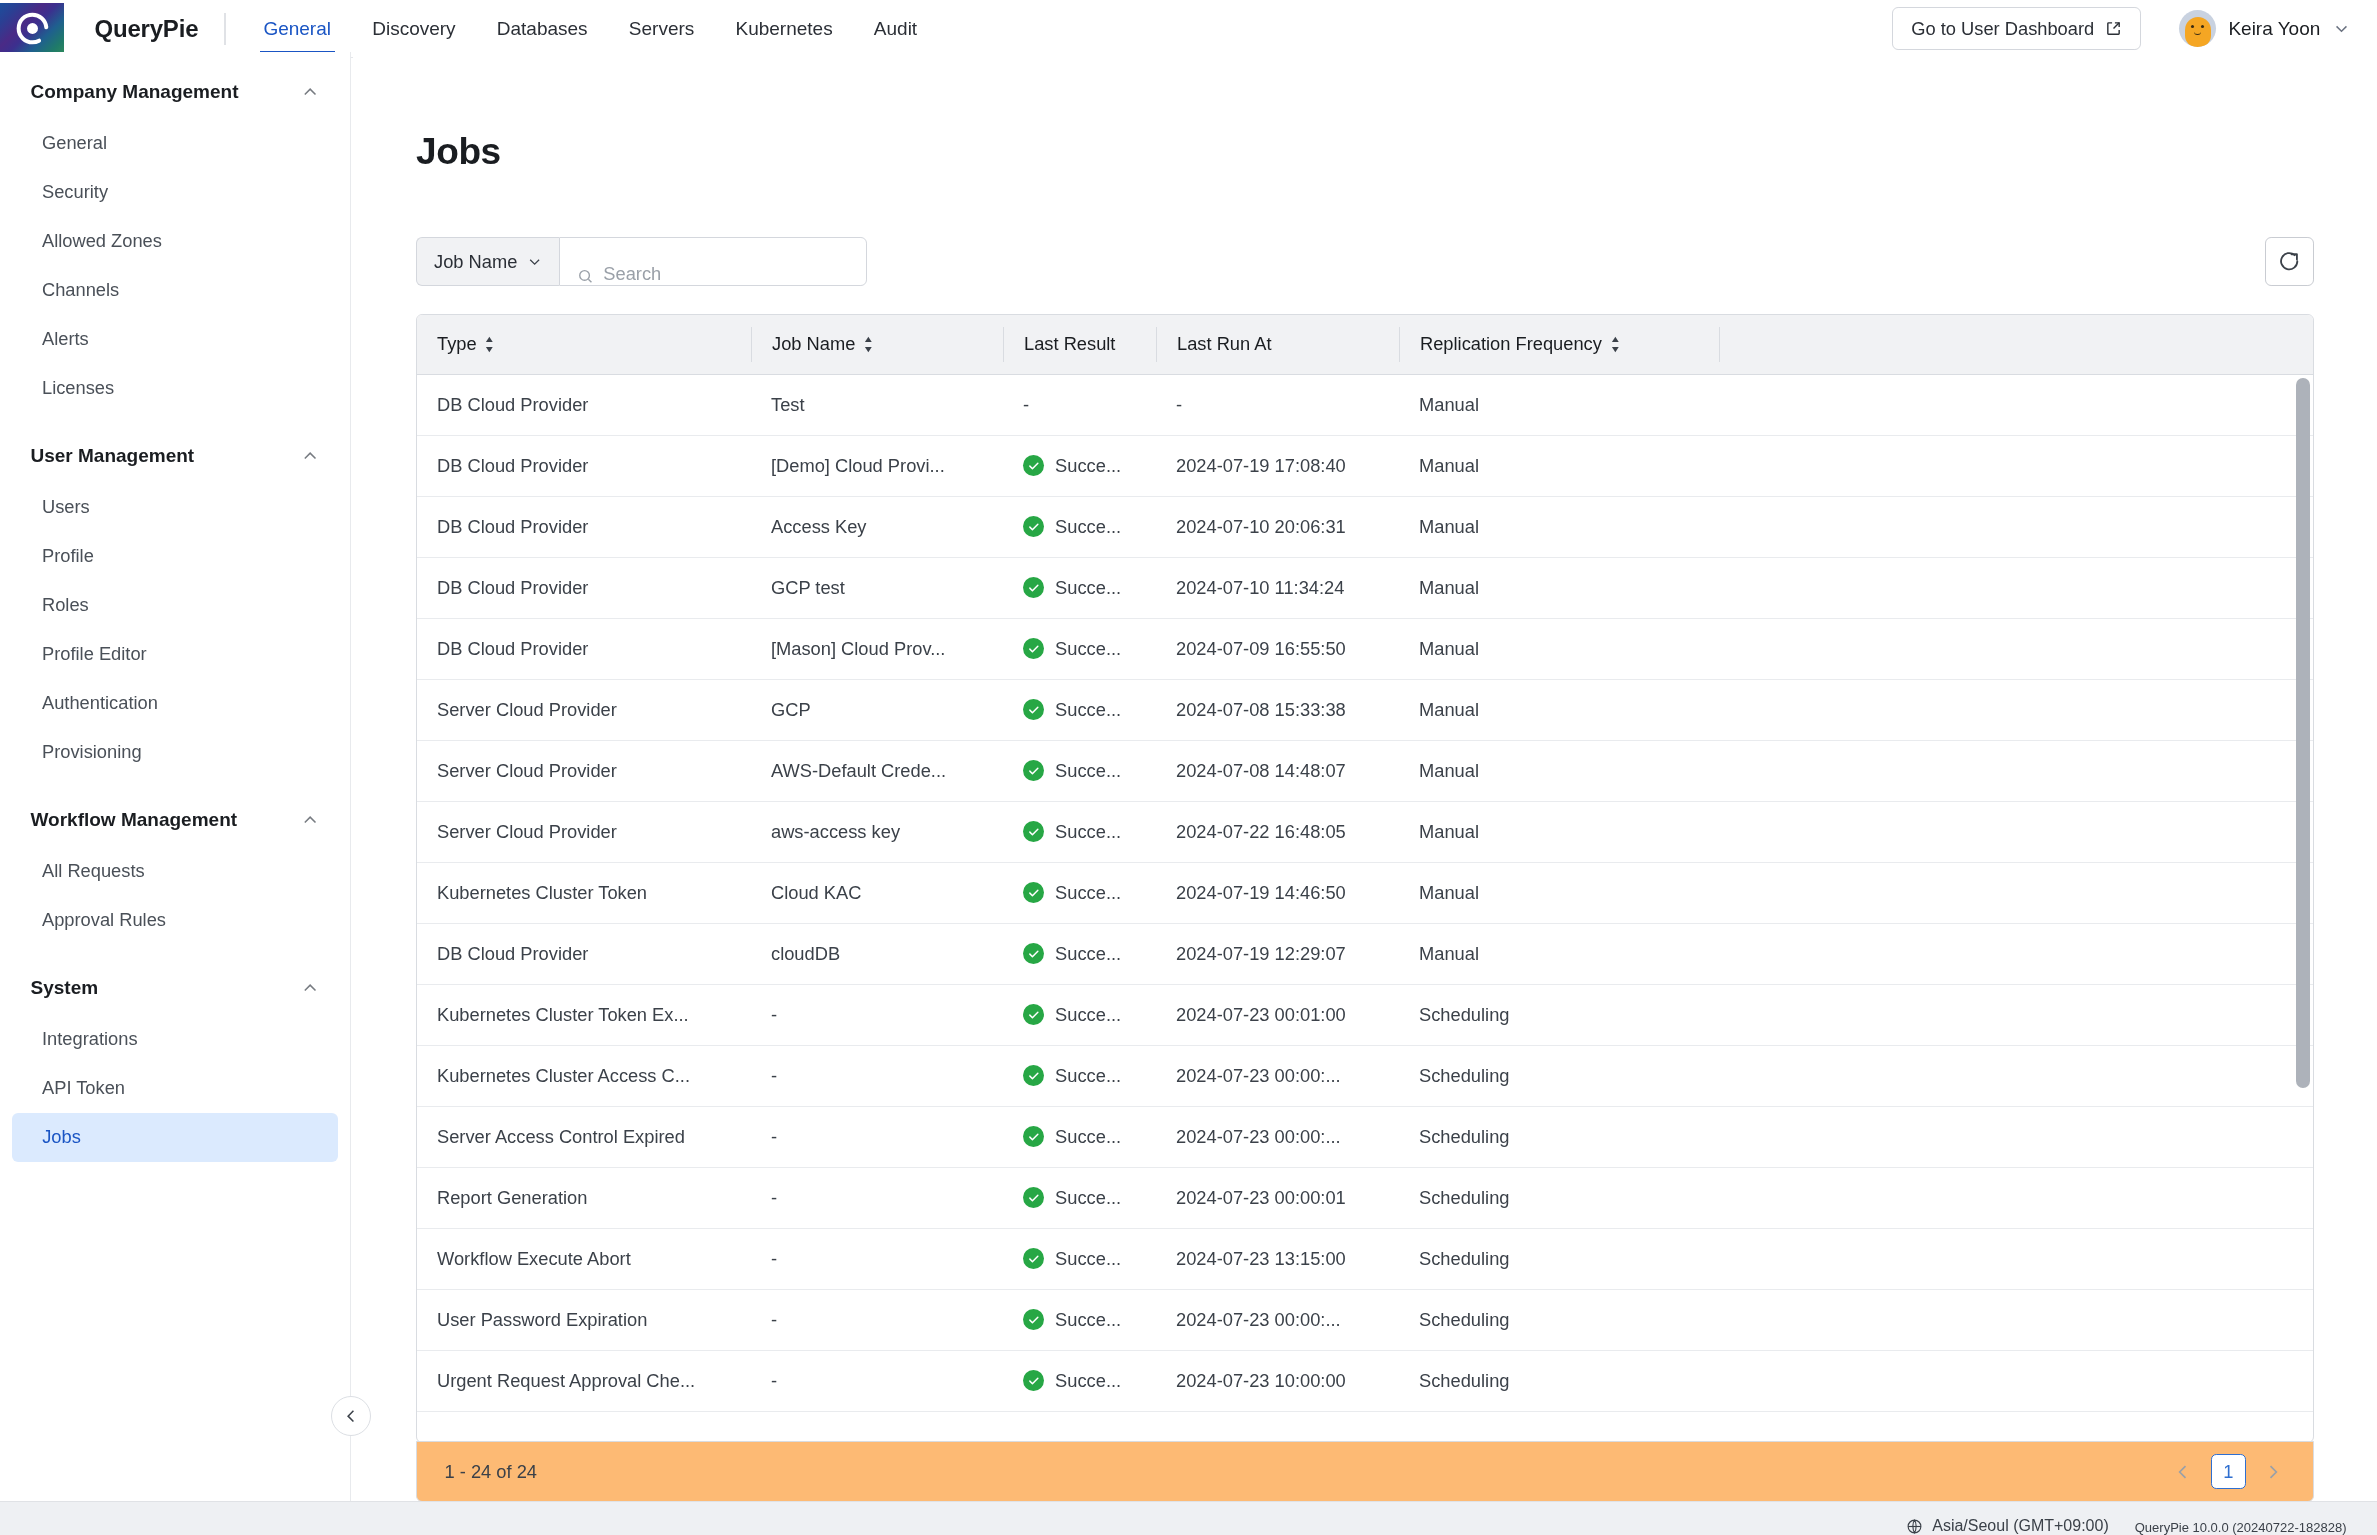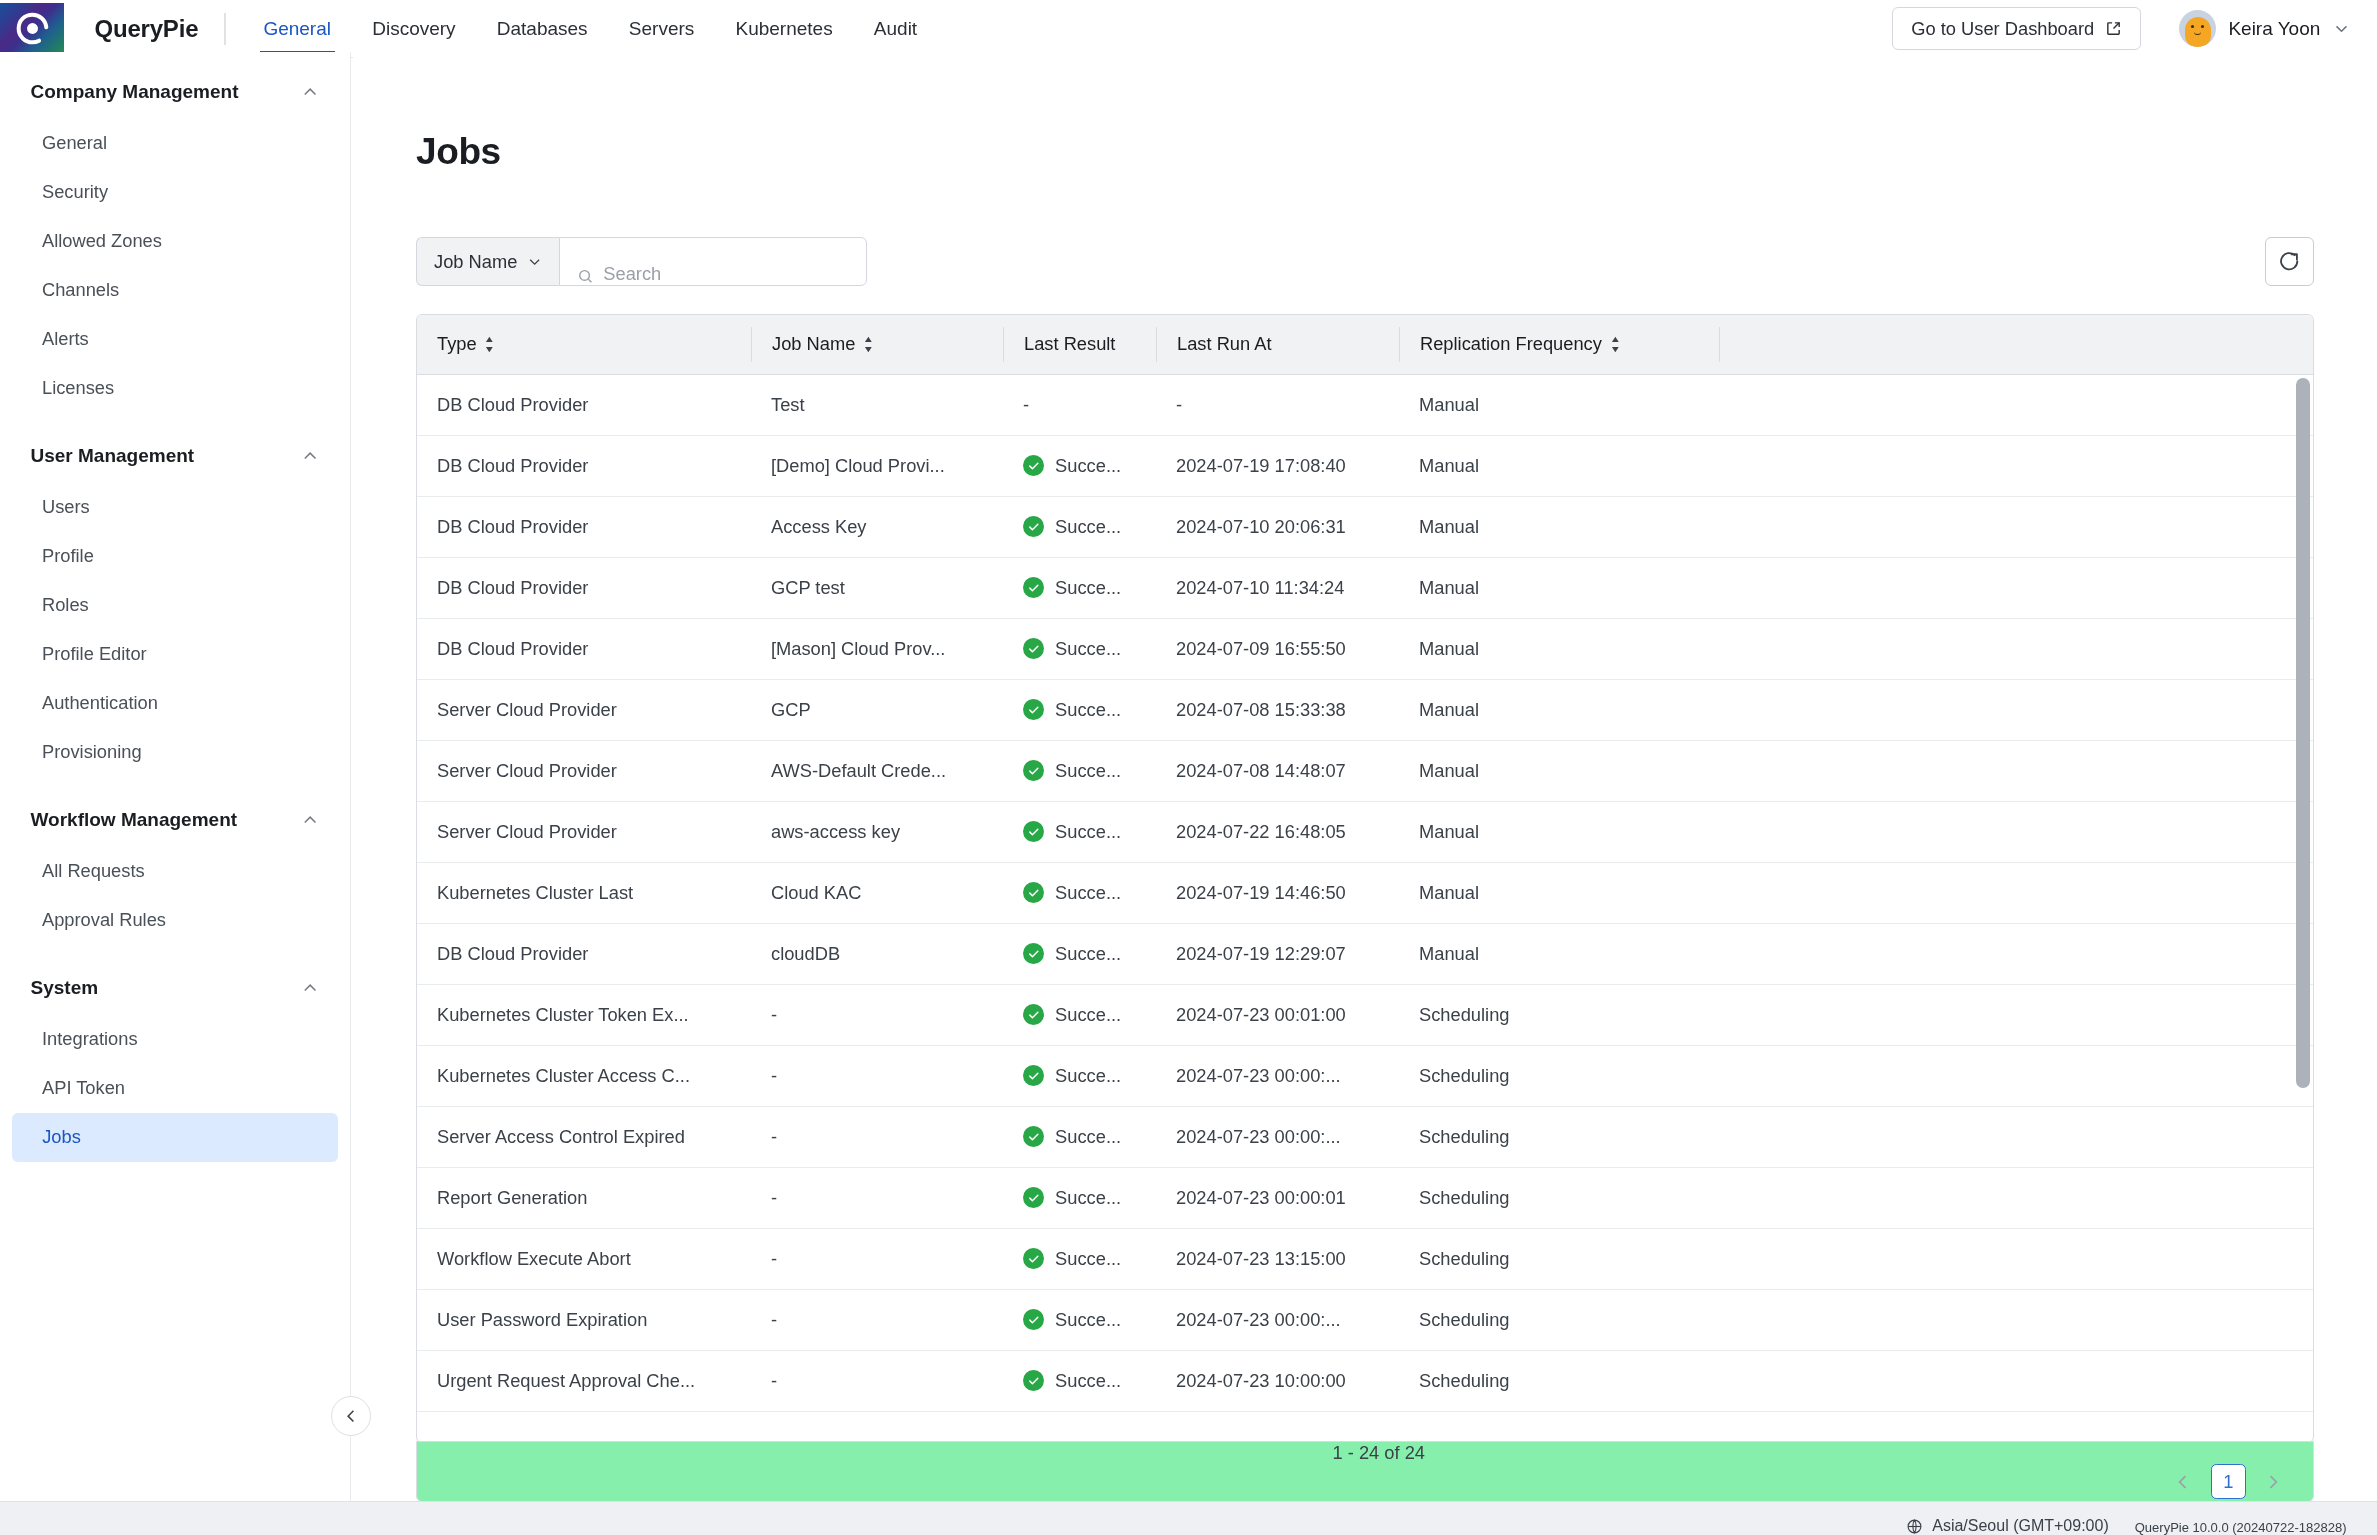--- a/index.html
+++ b/index.html
@@ -178,25 +178,25 @@
     position: absolute; right: 3.1px; top: 63px; width: 13.7px; height: 1062px;
     background: transparent; z-index: 3;
   }
   .scroll-thumb {
     position: absolute; right: 0; top: 0; width: 13.7px; height: 710px;
     background: #adb2ba; border-radius: 6.9px;
   }
 
   .tfoot {
     display: flex; align-items: center; height: 61px;
-    background: #86efac; border-top: 1.5px solid #d9dce1;
+    background: #fdba74; border-top: 1.5px solid #d9dce1;
     margin: 0 63px 0 63px;
     border-left: 1.5px solid #d9dce1; border-right: 1.5px solid #d9dce1;
     border-bottom: 1.5px solid #d9dce1; border-radius: 0 0 6.1px 6.1px;
-    position: relative; top: -1.5px; flex-direction: column;
+    position: relative; top: -1.5px;
   }
   .foot-count { font-size: 18.3px; color: #3b4149; margin-left: 27.5px; }
   .pager { margin-left: auto; display: flex; align-items: center; gap: 13.7px; margin-right: 26px; }
   .pg-arrow { width: 27.5px; height: 27.5px; display: flex; align-items: center; justify-content: center; cursor: pointer; }
   .pg-num {
     width: 35px; height: 35px; border: 1.5px solid #2f6fd0; border-radius: 5.3px;
     background: #fff; color: #2f6fd0; font-size: 18.3px;
     display: flex; align-items: center; justify-content: center; cursor: pointer;
   }
 
@@ -484,21 +484,21 @@
                 <path d="M5 12.5l4.5 4.5L19 7.5"></path>
               </svg>
             </span>
             <span>Succe...</span>
           </div>
           <div class="td c4">2024-07-22 16:48:05</div>
           <div class="td c5">Manual</div>
           <div class="td c6"></div>
         </div>
         <div class="tr">
-          <div class="td c1">Kubernetes Cluster Last</div>
+          <div class="td c1">Kubernetes Cluster Token</div>
           <div class="td c2">Cloud KAC</div>
           <div class="td c3">
             <span class="status-dot" style="background: rgb(39, 167, 69);">
               <svg width="13.7" height="13.7" viewBox="0 0 24 24" fill="none" stroke="#ffffff" stroke-width="2.6" stroke-linecap="round" stroke-linejoin="round">
                 <path d="M5 12.5l4.5 4.5L19 7.5"></path>
               </svg>
             </span>
             <span>Succe...</span>
           </div>
           <div class="td c4">2024-07-19 14:46:50</div>

